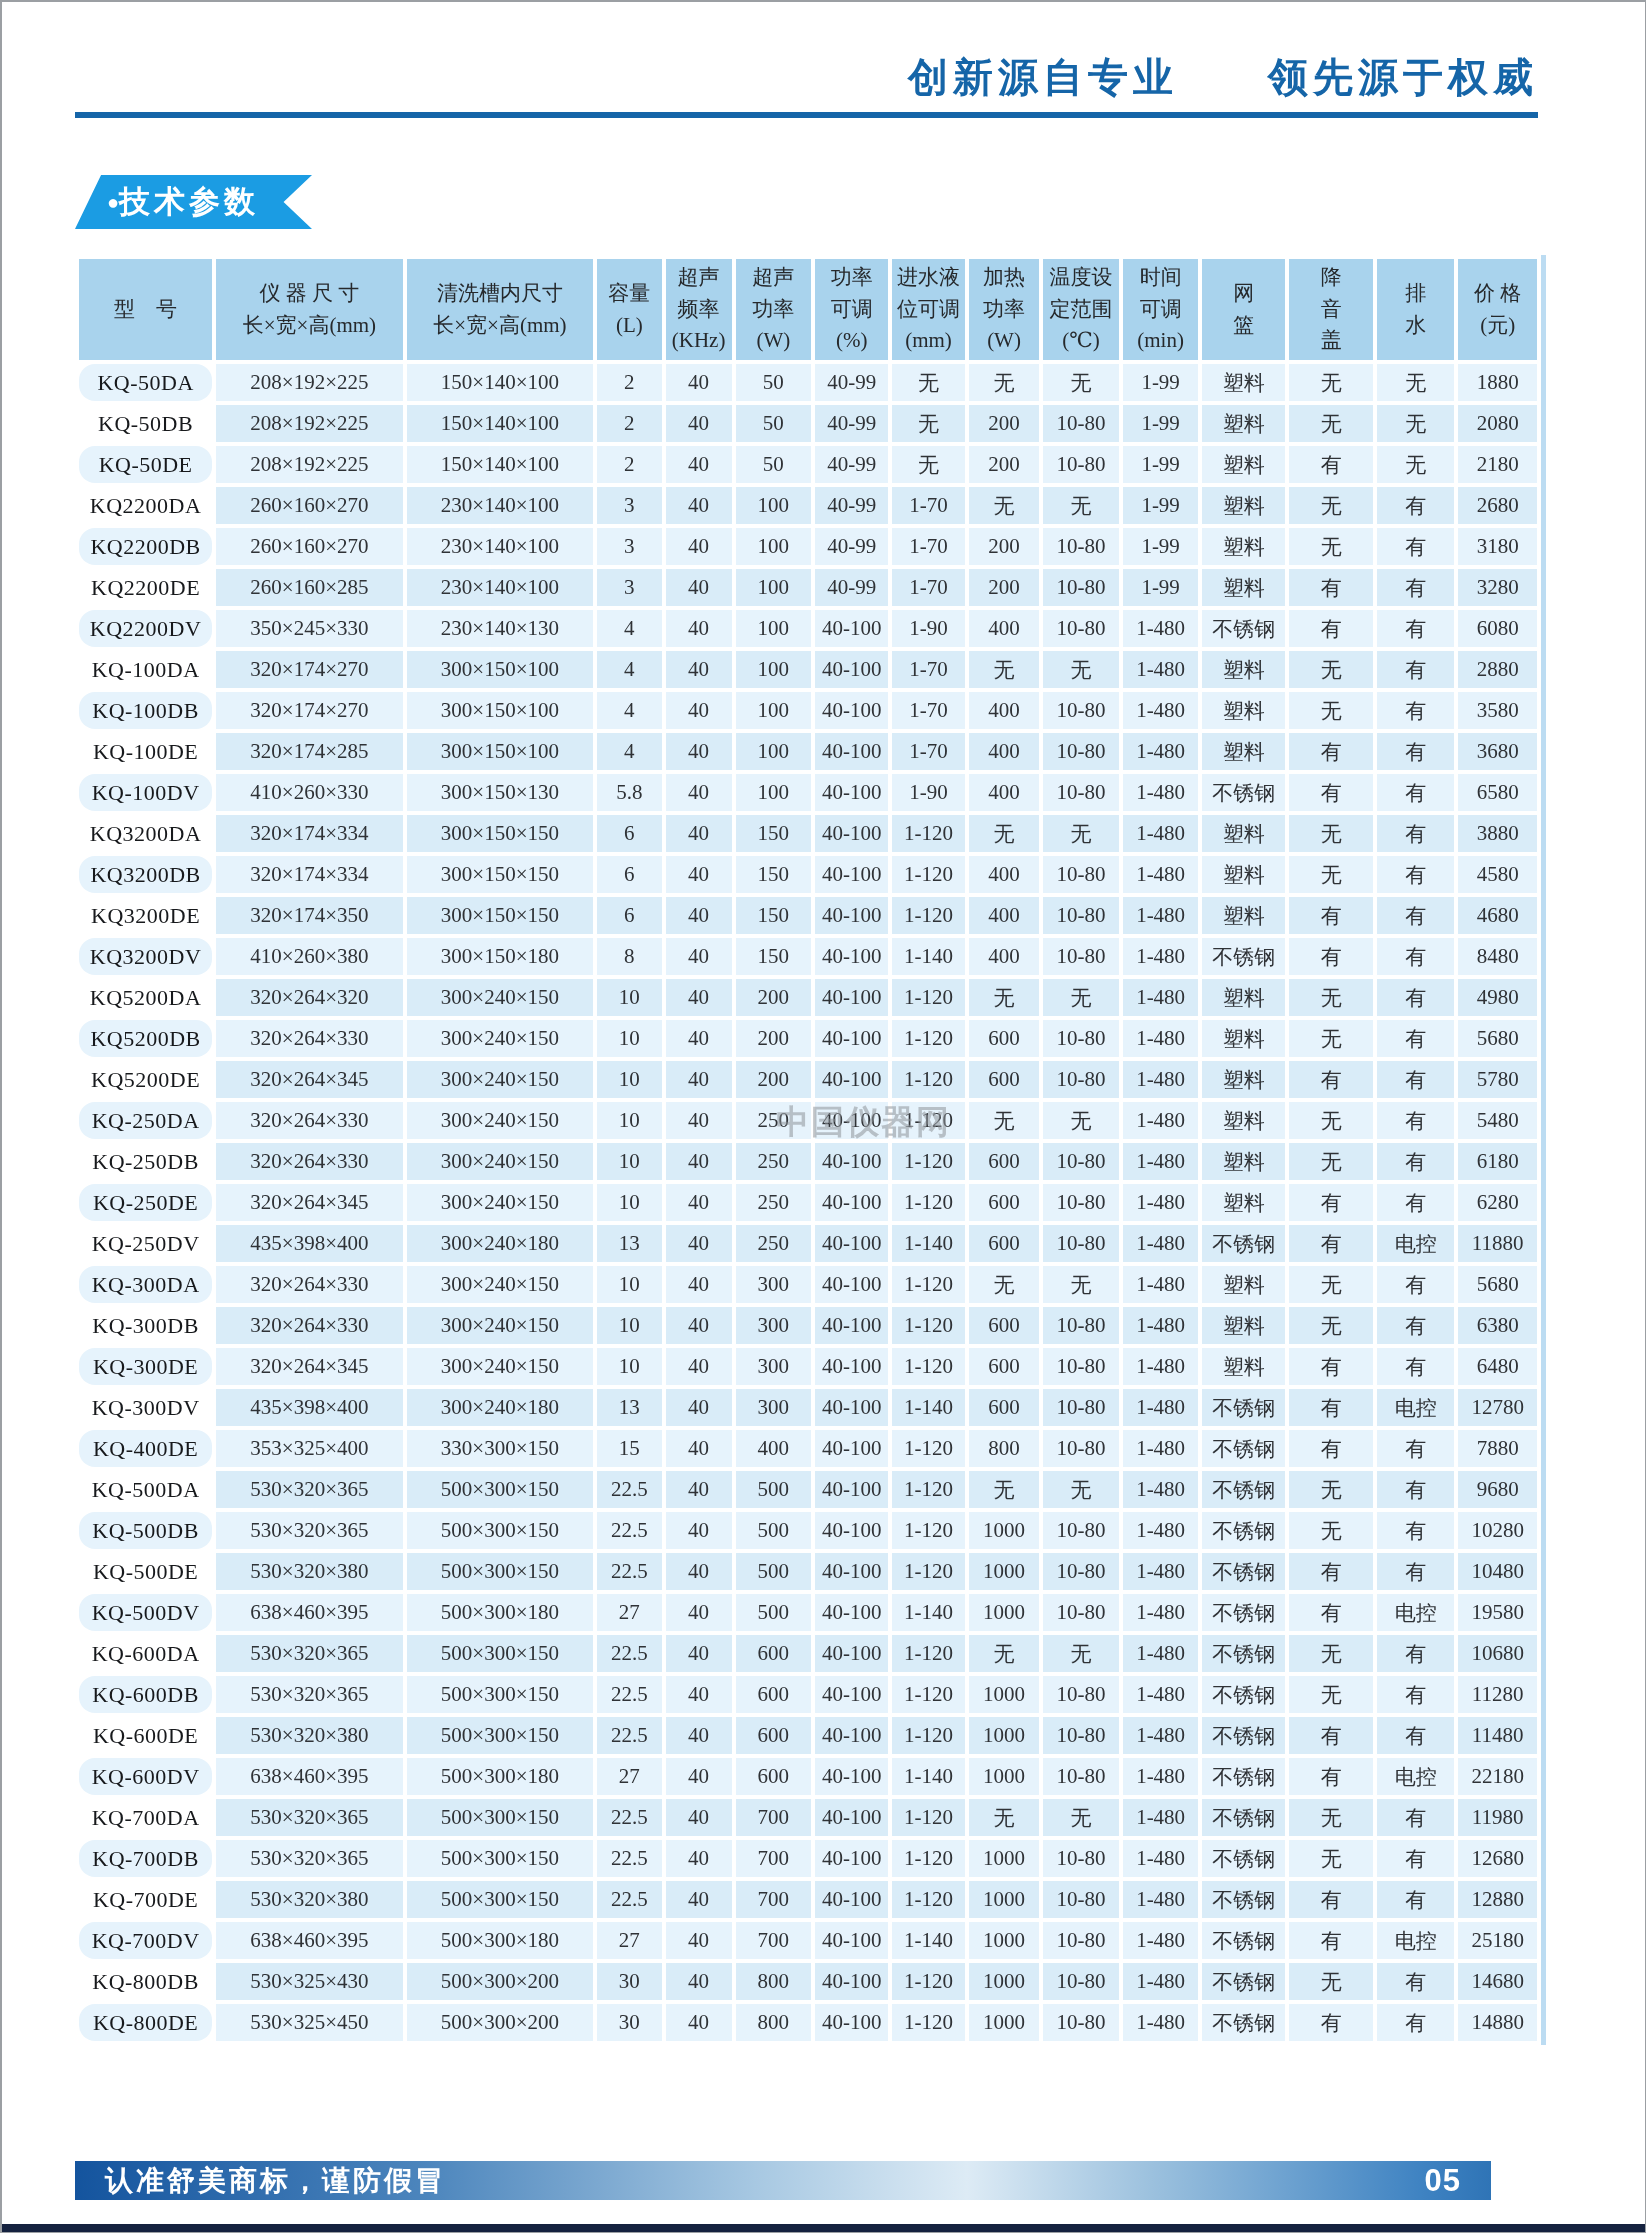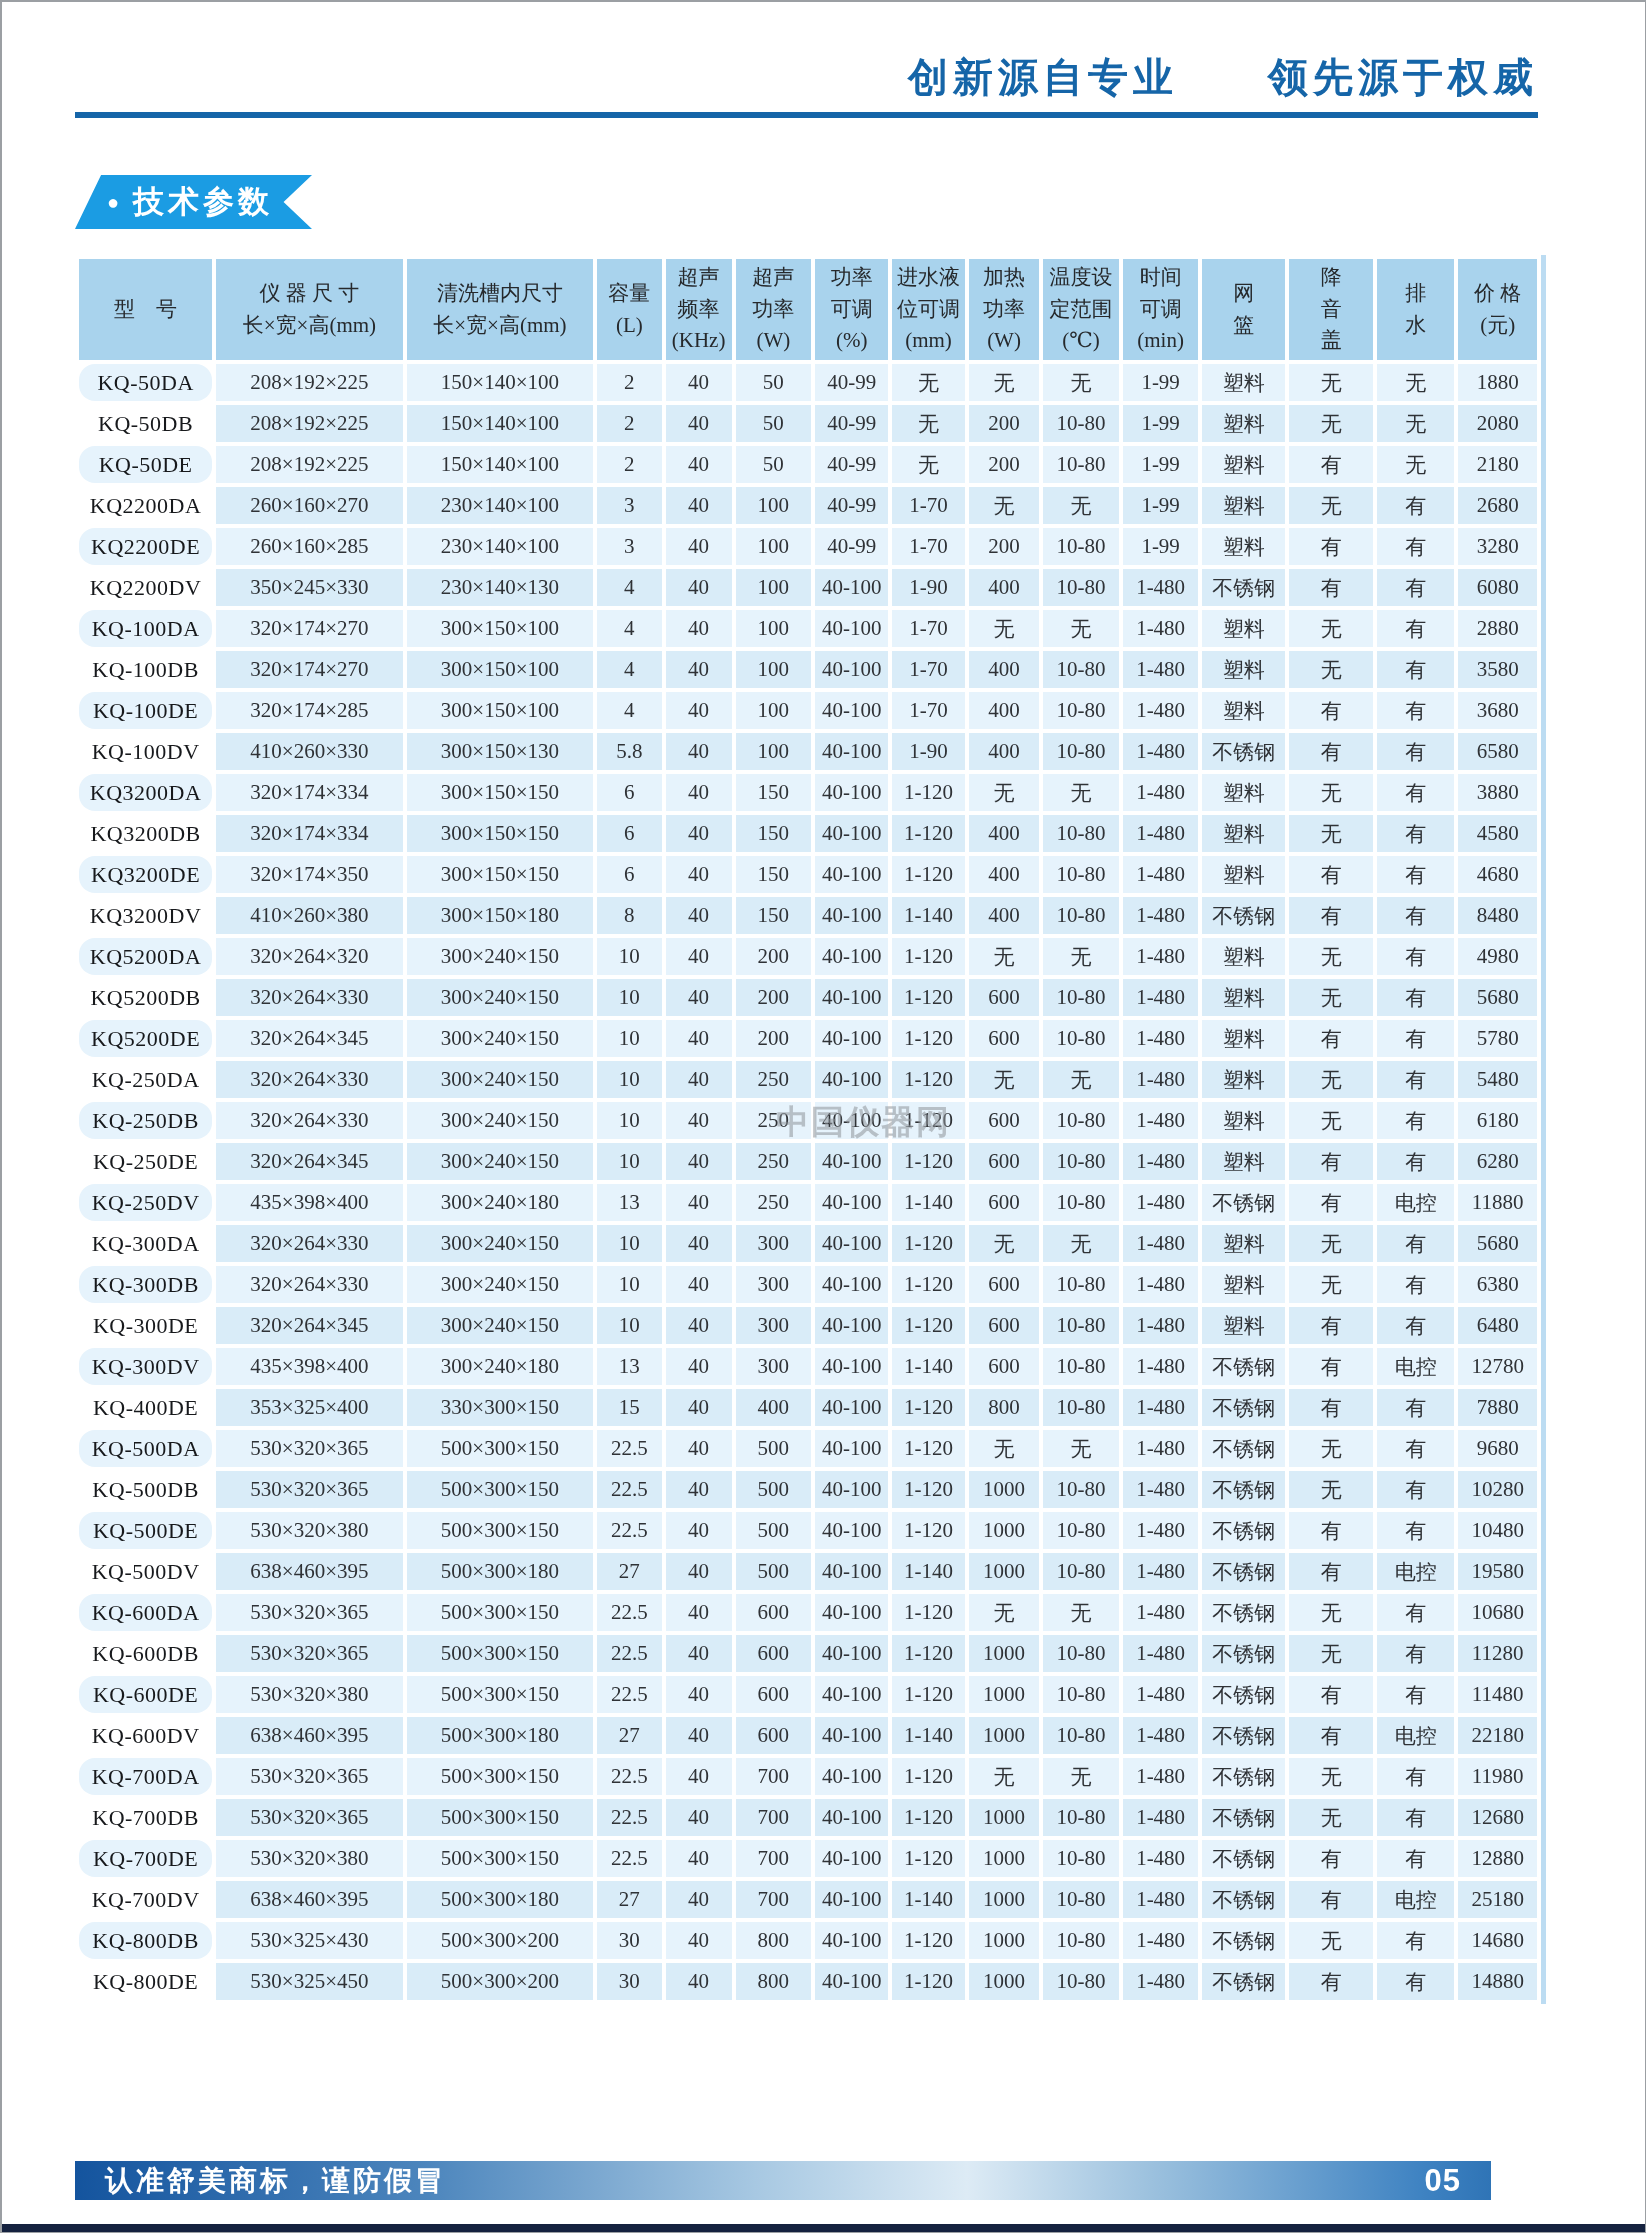--- a/index.html
+++ b/index.html
@@ -26,21 +26,21 @@
   .banner{
     position:absolute;left:73px;top:173px;
     width:237px;height:54px;
     background:#1b9ce3;
     clip-path:polygon(11% 0,100% 0,88% 50%,100% 100%,0 100%);
     display:flex;align-items:center;
     color:#ffffff;
   }
   .bullet{font-size:20px;margin-left:32px;line-height:1;}
   .banner-label{
-    font-size:31px;font-weight:bold;letter-spacing:4px;margin-left:14px;
+    font-size:31px;font-weight:bold;letter-spacing:4px;
   }
   
   .spec-table{
     position:absolute;left:73px;top:253px;
     width:1471px;
     table-layout:fixed;
     border-collapse:separate;border-spacing:4px;
     border-right:5px solid #bcdcf2;
     font-family:"Liberation Serif","DejaVu Serif",serif;
   }
@@ -226,20 +226,37 @@
           <td>1-70</td>
           <td>无</td>
           <td>无</td>
           <td>1-99</td>
           <td>塑料</td>
           <td>无</td>
           <td>有</td>
           <td>2680</td>
         </tr>
         <tr>
+          <td class="model">KQ2200DB</td>
+          <td>260×160×270</td>
+          <td>230×140×100</td>
+          <td>3</td>
+          <td>40</td>
+          <td>100</td>
+          <td>40-99</td>
+          <td>1-70</td>
+          <td>200</td>
+          <td>10-80</td>
+          <td>1-99</td>
+          <td>塑料</td>
+          <td>无</td>
+          <td>有</td>
+          <td>3180</td>
+        </tr>
+        <tr>
           <td class="model">KQ2200DE</td>
           <td>260×160×285</td>
           <td>230×140×100</td>
           <td>3</td>
           <td>40</td>
           <td>100</td>
           <td>40-99</td>
           <td>1-70</td>
           <td>200</td>
           <td>10-80</td>

